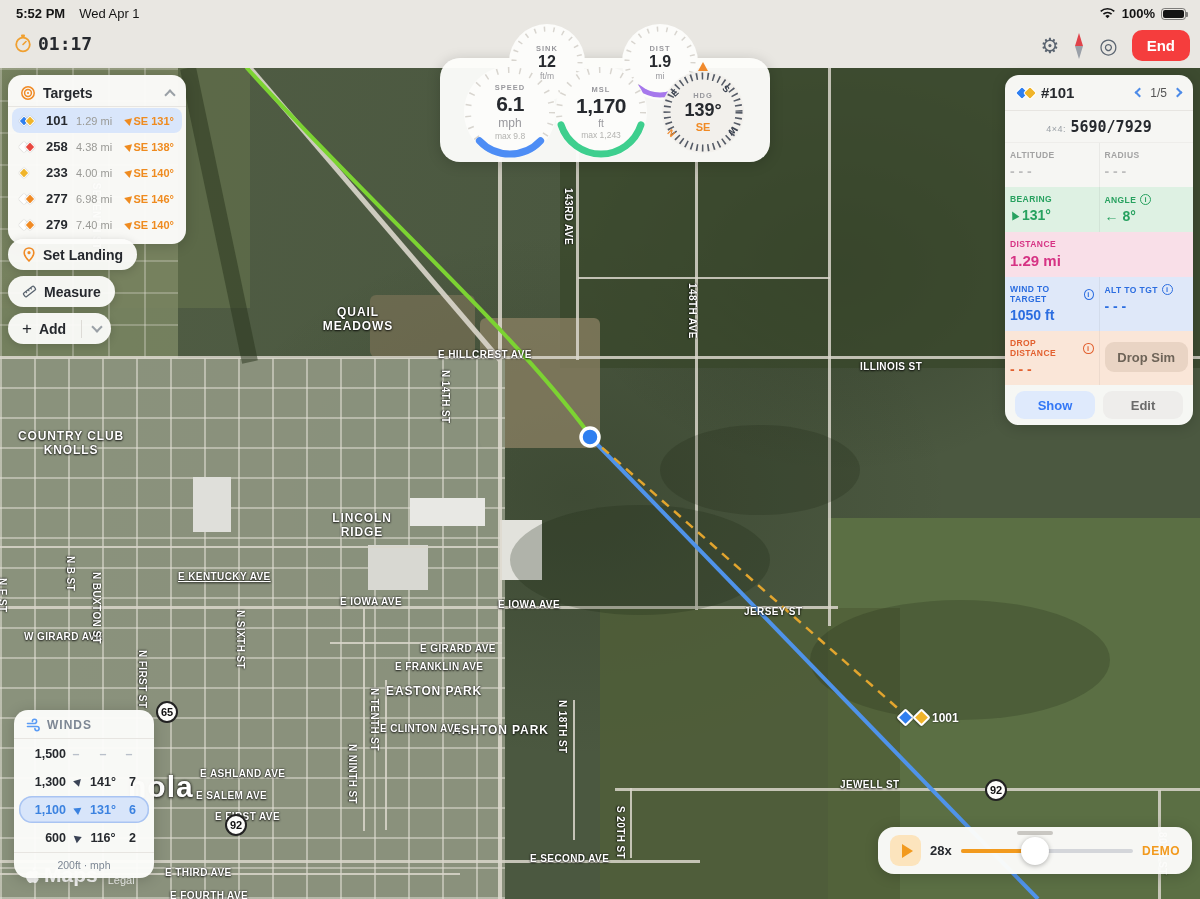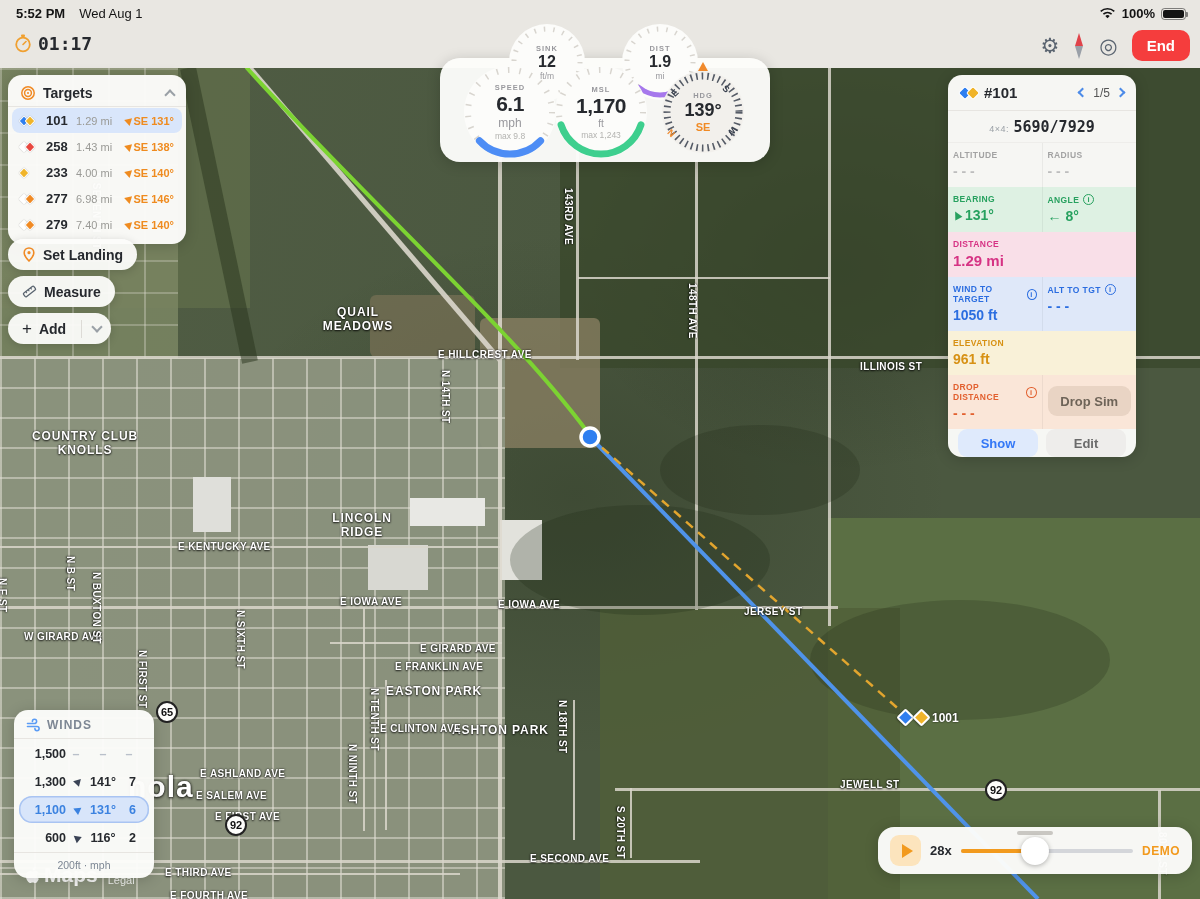--- a/index.html
+++ b/index.html
@@ -76,21 +76,21 @@
   .glabel { font-size:7.5px; font-weight:700; letter-spacing:1px; color:#98989d; }
   .gunit  { font-size:8.5px; color:#98989d; }
   .gmax   { font-size:8.5px; color:#b3b3b0; margin-top:1px; }
   .gv-s { font-size:16px; font-weight:700; color:#26292e; }
   .gv-l { font-size:21px; font-weight:700; color:#26292e; letter-spacing:-.5px; }
   .gsvg { position:absolute; z-index:61; }
   .cletter { position:absolute; font-size:9px; font-weight:700; color:#39404e; z-index:63; }
   .pointer-up { position:absolute; width:0; height:0; border-left:5px solid transparent; border-right:5px solid transparent; border-bottom:9px solid #f08a2c; z-index:64; }
 
   
-  #detail { left:948px; top:75px; width:188px; overflow:hidden; }
+  #detail { left:1005px; top:75px; width:188px; overflow:hidden; }
   #detail header { display:flex; align-items:center; gap:6px; padding:9px 12px; border-bottom:1px solid #e7e5e1; }
   #detail header .hid { font-size:15px; font-weight:700; color:#26292e; flex:1; }
   .pager { display:flex; align-items:center; gap:7px; font-size:12px; color:#555; }
   .pchev { width:7px; height:7px; border-left:2px solid #4d8be8; border-top:2px solid #4d8be8; }
   .pchev.l { transform:rotate(-45deg); } .pchev.r { transform:rotate(135deg); }
   #gridrow { text-align:center; padding:7px 0 6px; border-bottom:1px solid #eeedea; }
   #gridrow .gl { font-size:9px; color:#9aa0a6; letter-spacing:.5px; }
   #gridrow .gvv { font-family:"DejaVu Sans Mono",monospace; font-size:15px; font-weight:700; color:#26292e; }
   .frow { display:flex; }
   .fcell { flex:1; padding:7px 5px 8px; min-height:42px; }
@@ -102,21 +102,21 @@
   .row-pink { background:#f9dfe8; } .row-pink .flabel,.row-pink .fvalue { color:#d63384; }
   .row-pink .fvalue { font-size:15px; }
   .row-blue { background:#dfe8f9; } .row-blue .flabel,.row-blue .fvalue { color:#2b6de0; }
   .row-yellow { background:#f9f1d8; } .row-yellow .flabel,.row-yellow .fvalue { color:#d79114; }
   .row-orange { background:#fae6d8; } .row-orange .flabel,.row-orange .fvalue { color:#e2602f; }
   .info { width:11px; height:11px; border:1.2px solid currentColor; border-radius:50%;
           font-size:7.5px; font-weight:700; display:inline-flex; align-items:center; justify-content:center; font-style:normal; }
   .tri-up { width:0; height:0; border-left:4.5px solid transparent; border-right:4.5px solid transparent; border-bottom:8px solid #27a15f; transform:rotate(-28deg); }
   #drop-sim { background:rgba(120,90,60,.13); color:#6e6458; font-size:13px; font-weight:600;
               border:none; border-radius:9px; width:100%; height:30px; margin-top:4px; cursor:pointer; }
-  #detail footer { display:flex; gap:8px; padding:0 10px; }
+  #detail footer { display:flex; gap:8px; padding:6px 10px; }
   #detail footer button { flex:1; height:28px; border:none; border-radius:9px; font-size:13px; font-weight:600; cursor:pointer; }
   #show-btn { background:#dfeafc; color:#3478f6; }
   #edit-btn { background:#eeedeb; color:#6b6b6b; }
 
   
   #winds { left:14px; top:710px; width:140px; }
   #winds header { display:flex; align-items:center; gap:7px; padding:8px 12px 6px; border-bottom:1px solid #e7e5e1; }
   #winds header .title { font-size:12px; font-weight:700; letter-spacing:1px; color:#7d8794; }
   .wrow { display:grid; grid-template-columns:42px 16px 34px 14px; align-items:center; gap:2px;
           height:27px; margin:1px 5px; padding:0 5px; border-radius:8px; font-size:12.5px; font-weight:700; color:#26292e; cursor:pointer; }
@@ -187,26 +187,26 @@
     <ellipse cx="760" cy="470" rx="100" ry="45" fill="rgba(28,38,20,.22)"></ellipse>
     <path d="M250,68 L500,360" stroke="#dbd7cc" stroke-width="5" fill="none" opacity=".9"></path>
     <path d="M247,68 C320,150 430,255 505,335 C545,378 575,415 589,434" stroke="#7cd332" stroke-width="4" fill="none" stroke-linecap="round"></path>
     <path d="M590,437 L1038,899" stroke="#4f93ea" stroke-width="4" fill="none"></path>
     <path d="M590,437 L902,712" stroke="#e2a52e" stroke-width="2.5" stroke-dasharray="9 7" fill="none"></path>
     <circle cx="590" cy="437" r="9" fill="#2f7ff0" stroke="#fff" stroke-width="3.5"></circle>
   </svg>
 
   <div class="ml ml-area" style="left:312px;top:306px;width:92px;">QUAIL MEADOWS</div>
   <div class="ml ml-area" style="left:316px;top:512px;width:92px;">LINCOLN RIDGE</div>
-  <div class="ml ml-area" style="left:20px;top:430px;width:130px;">COUNTRY CLUB KNOLLS</div>
+  <div class="ml ml-area" style="left:6px;top:430px;width:130px;">COUNTRY CLUB KNOLLS</div>
   <div class="ml ml-area" style="left:386px;top:685px;">EASTON PARK</div>
   <div class="ml ml-area" style="left:452px;top:724px;">ASHTON PARK</div>
   <div class="ml" style="left:438px;top:349px;">E HILLCREST AVE</div>
   <div class="ml" style="left:860px;top:361px;">ILLINOIS ST</div>
-  <div class="ml" style="left:178px;top:541px;">E KENTUCKY AVE</div>
+  <div class="ml" style="left:178px;top:571px;text-decoration:underline;">E KENTUCKY AVE</div>
   <div class="ml" style="left:340px;top:596px;">E IOWA AVE</div>
   <div class="ml" style="left:498px;top:599px;">E IOWA AVE</div>
   <div class="ml" style="left:744px;top:606px;">JERSEY ST</div>
   <div class="ml" style="left:24px;top:631px;">W GIRARD AVE</div>
   <div class="ml" style="left:420px;top:643px;">E GIRARD AVE</div>
   <div class="ml" style="left:395px;top:661px;">E FRANKLIN AVE</div>
   <div class="ml" style="left:380px;top:723px;">E CLINTON AVE</div>
   <div class="ml" style="left:200px;top:768px;">E ASHLAND AVE</div>
   <div class="ml" style="left:196px;top:790px;">E SALEM AVE</div>
   <div class="ml" style="left:215px;top:811px;">E FIRST AVE</div>
@@ -244,21 +244,21 @@
           <path fill="#fff" fill-opacity=".92" d="M10.8 9.6c0-2 1.6-3 1.7-3.1-.9-1.4-2.4-1.6-2.9-1.6-1.2-.1-2.4.7-3 .7-.6 0-1.6-.7-2.6-.7C2.6 5 1.3 5.8.6 7.1c-1.4 2.4-.4 6 1 8 .7 1 1.5 2.1 2.5 2 1 0 1.4-.6 2.6-.6 1.2 0 1.5.6 2.6.6s1.8-1 2.4-2c.8-1.1 1.1-2.2 1.1-2.3-.1 0-2-1-2-3.2zM8.9 3.4c.5-.7.9-1.6.8-2.6-.8 0-1.8.6-2.3 1.3-.5.6-1 1.6-.8 2.5.9.1 1.8-.5 2.3-1.2z"></path>
         </svg>
       <span>Maps</span>
     </span>
     <span class="legal">Legal</span>
   </div>
 </div>
 
 <div id="topbar">
   <div id="status-left">
-    <span class="t">5:52 PM</span><span>Wed Aug 1</span>
+    <span class="t">5:52 PM</span><span>Wed Apr 1</span>
   </div>
   <div id="status-right">
     <svg width="17" height="12" viewBox="0 0 17 12">
         <path d="M8.5 10.2 L6.3 8 a3.4 3.4 0 0 1 4.4 0 Z" fill="#141414"></path>
         <path d="M4.4 6.1 a6.2 6.2 0 0 1 8.2 0" stroke="#141414" stroke-width="1.6" fill="none"></path>
         <path d="M1.7 3.4 a10.2 10.2 0 0 1 13.6 0" stroke="#141414" stroke-width="1.6" fill="none"></path>
       </svg>
     <span>100%</span>
     <span class="batt"></span>
   </div>
@@ -299,21 +299,21 @@
         <span class="tri-l"></span>
         <span>SE 131°</span>
       </span>
   </div>
   <div class="trow">
     <span class="icons">
         <span class="d" style="background:#fff;"></span>
         <span class="d" style="background:#e8473f;"></span>
       </span>
     <span class="id">258</span>
-    <span class="dist">1.43 mi</span>
+    <span class="dist">4.38 mi</span>
     <span class="brg">
         <span class="tri-l"></span>
         <span>SE 138°</span>
       </span>
   </div>
   <div class="trow">
     <span class="icons">
         <span class="d" style="background:#f0b429;"></span>
       </span>
     <span class="id">233</span>
@@ -495,24 +495,20 @@
     </div>
     <div class="fcell">
       <div class="flabel">
           <span>ALT TO TGT</span>
           <i class="info">i</i>
         </div>
       <div class="fvalue">- - -</div>
     </div>
   </div>
   <div class="frow row-yellow">
-    <div class="fcell">
-      <div class="flabel">ELEVATION</div>
-      <div class="fvalue">961 ft</div>
-    </div>
   </div>
   <div class="frow row-orange">
     <div class="fcell">
       <div class="flabel">
           <span>DROP DISTANCE</span>
           <i class="info">i</i>
         </div>
       <div class="fvalue">- - -</div>
     </div>
     <div class="fcell">

